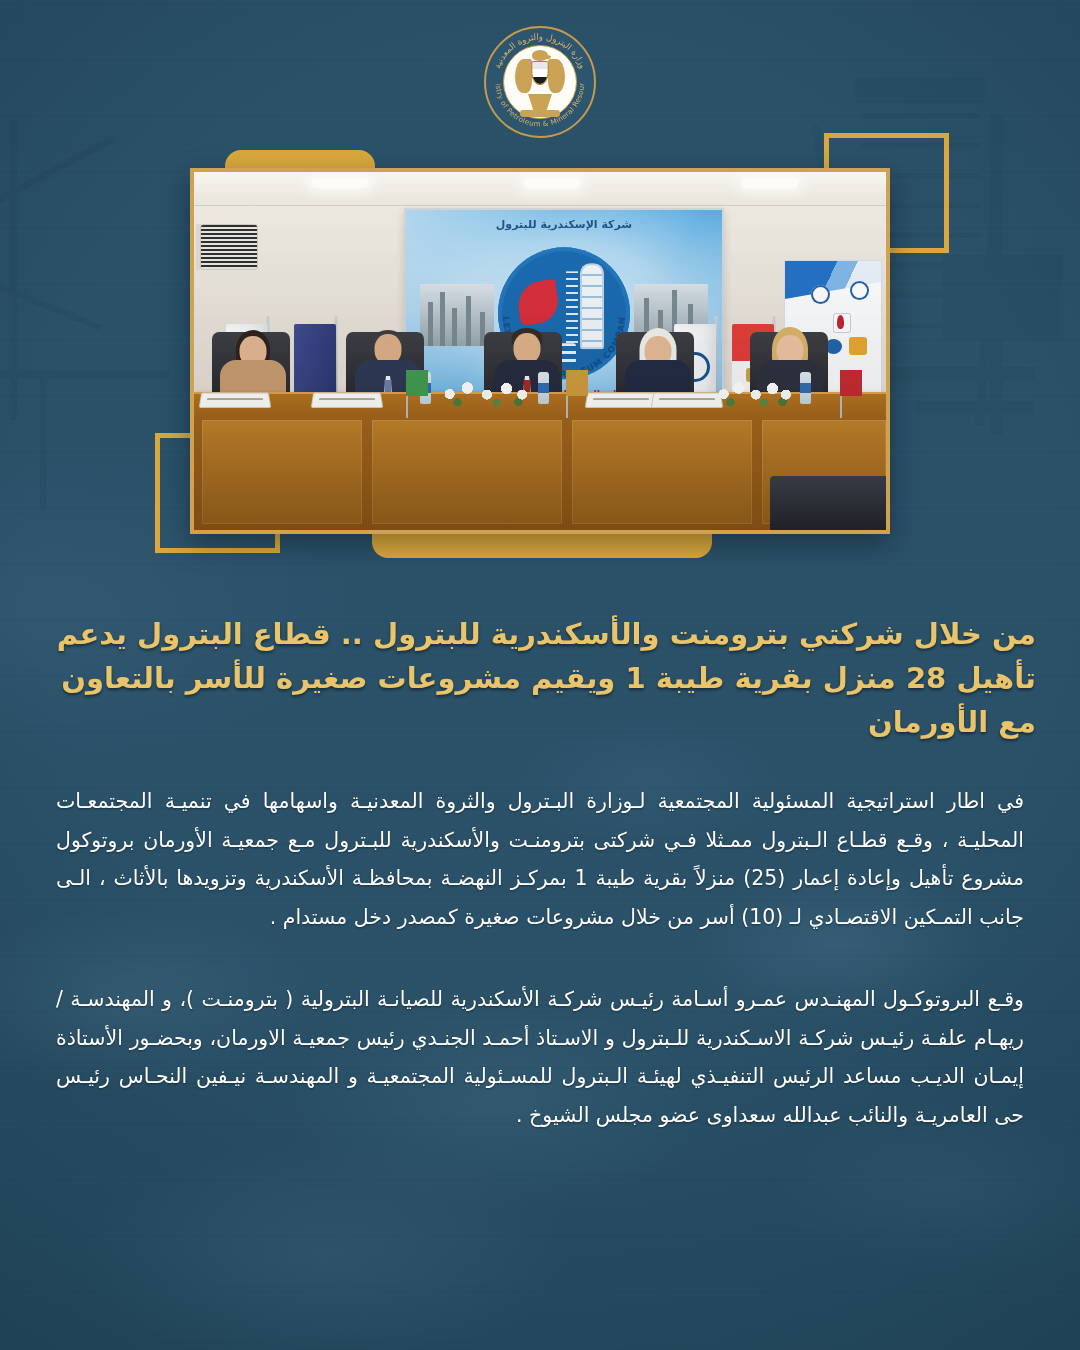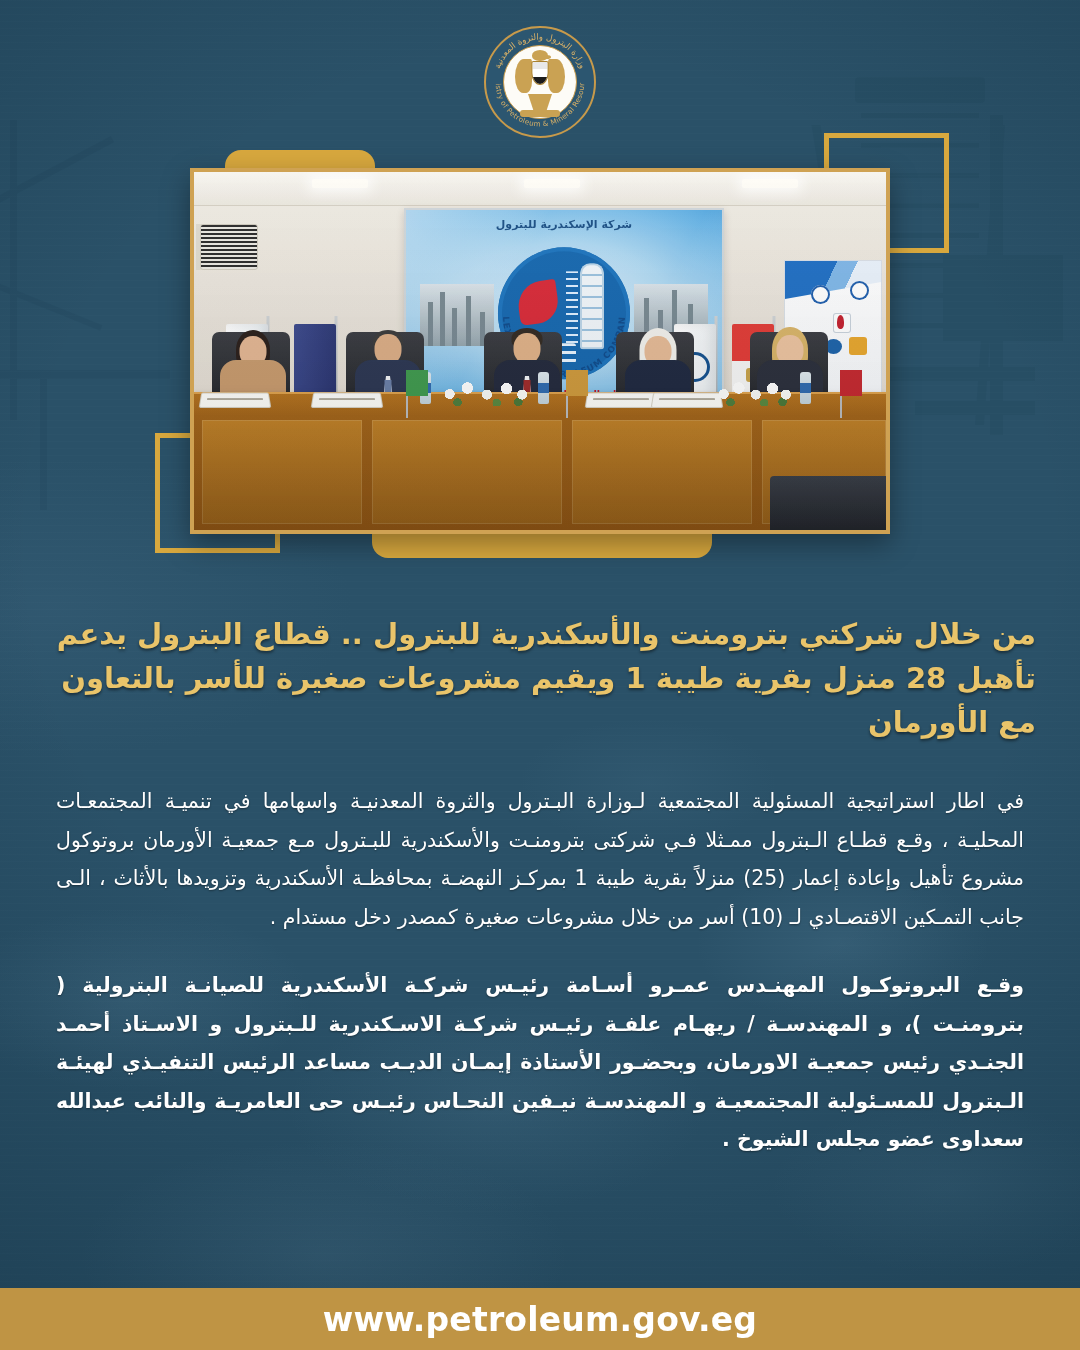--- a/index.html
+++ b/index.html
@@ -371,21 +371,21 @@
     letter-spacing: -.2px;
   }
 
   
   .body-copy {
     position: absolute; right: 56px; left: 56px; top: 782px;
     direction: rtl; text-align: justify;
     color: #ffffff; font-size: 20.5px; line-height: 1.88;
     text-shadow: 0 1px 2px rgba(0,0,0,.4);
   }
-  .body-copy p + p { margin-top: 30px; font-weight: bold; }
+  .body-copy p + p { margin-top: 44px; }
 
   
   .footer {
     position: absolute; left: 0; right: 0; bottom: 0; height: 62px;
     background: #bf9444;
     display: flex; align-items: center; justify-content: center;
   }
   .footer .url {
     color: #ffffff; font-size: 33px; font-weight: bold; letter-spacing: .2px;
     direction: ltr;
@@ -631,17 +631,14 @@
     <div class="ph photo-grade"></div>
   </div>
 
   <div class="headline">من خلال شركتي بترومنت والأسكندرية للبترول .. قطاع البترول يدعم تأهيل 28 منزل بقرية طيبة 1 ويقيم مشروعات صغيرة للأسر بالتعاون مع الأورمان</div>
 
   <div class="body-copy">
     <p>في اطار استراتيجية المسئولية المجتمعية لـوزارة البـترول والثروة المعدنيـة واسهامها في تنميـة المجتمعـات المحليـة ، وقـع قطـاع الـبترول ممـثلا فـي شركتى بترومنـت والأسكندرية للبـترول مـع جمعيـة الأورمان بروتوكول مشروع تأهيل وإعادة إعمار (25) منزلاً بقرية طيبة 1 بمركـز النهضـة بمحافظـة الأسكندرية وتزويدها بالأثاث ، الـى جانب التمـكين الاقتصـادي لـ (10) أسر من خلال مشروعات صغيرة كمصدر دخل مستدام .</p>
     <p>وقـع البروتوكـول المهنـدس عمـرو أسـامة رئيـس شركـة الأسكندرية للصيانـة البترولية ( بترومنـت )، و المهندسـة / ريهـام علفـة رئيـس شركـة الاسـكندرية للـبترول و الاسـتاذ أحمـد الجنـدي رئيس جمعيـة الاورمان، وبحضـور الأستاذة إيمـان الديـب مساعد الرئيس التنفيـذي لهيئـة الـبترول للمسـئولية المجتمعيـة و المهندسـة نيـفين النحـاس رئيـس حى العامريـة والنائب عبدالله سعداوى عضو مجلس الشيوخ .</p>
   </div>
 
-  <div class="footer">
-    <div class="url">www.petroleum.gov.eg</div>
-  </div>
 
 </div>
 
 </body></html>

